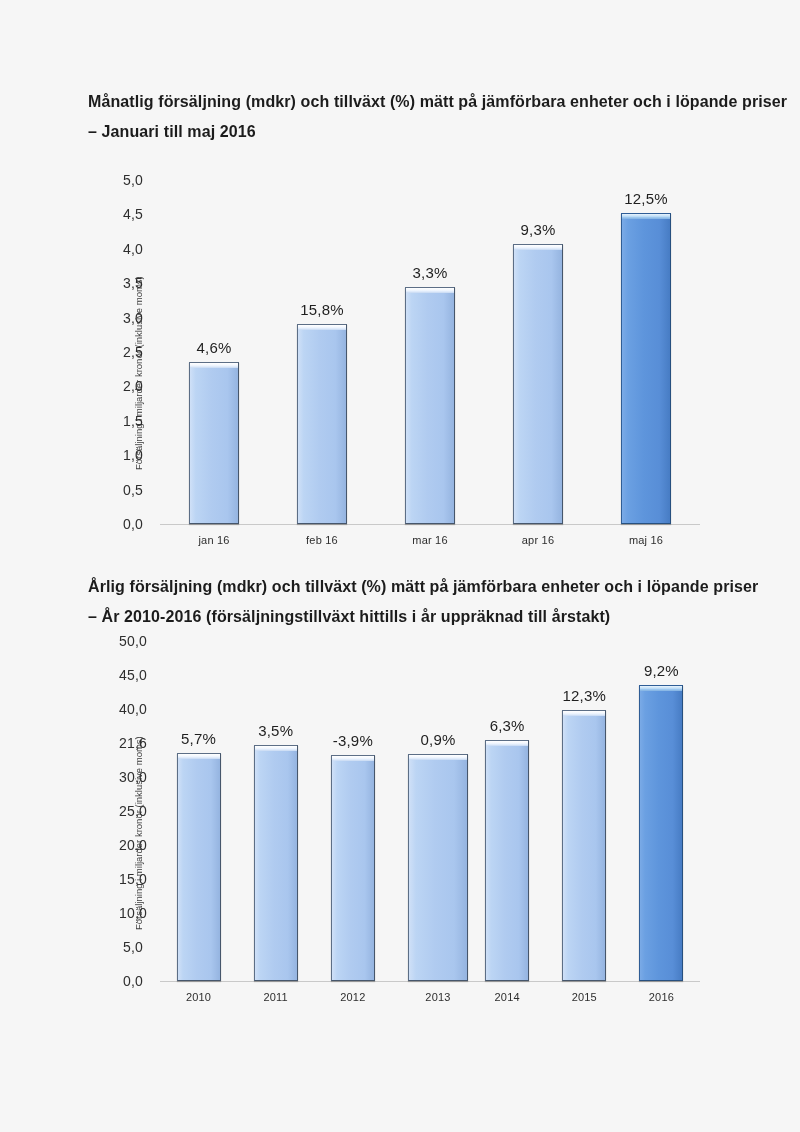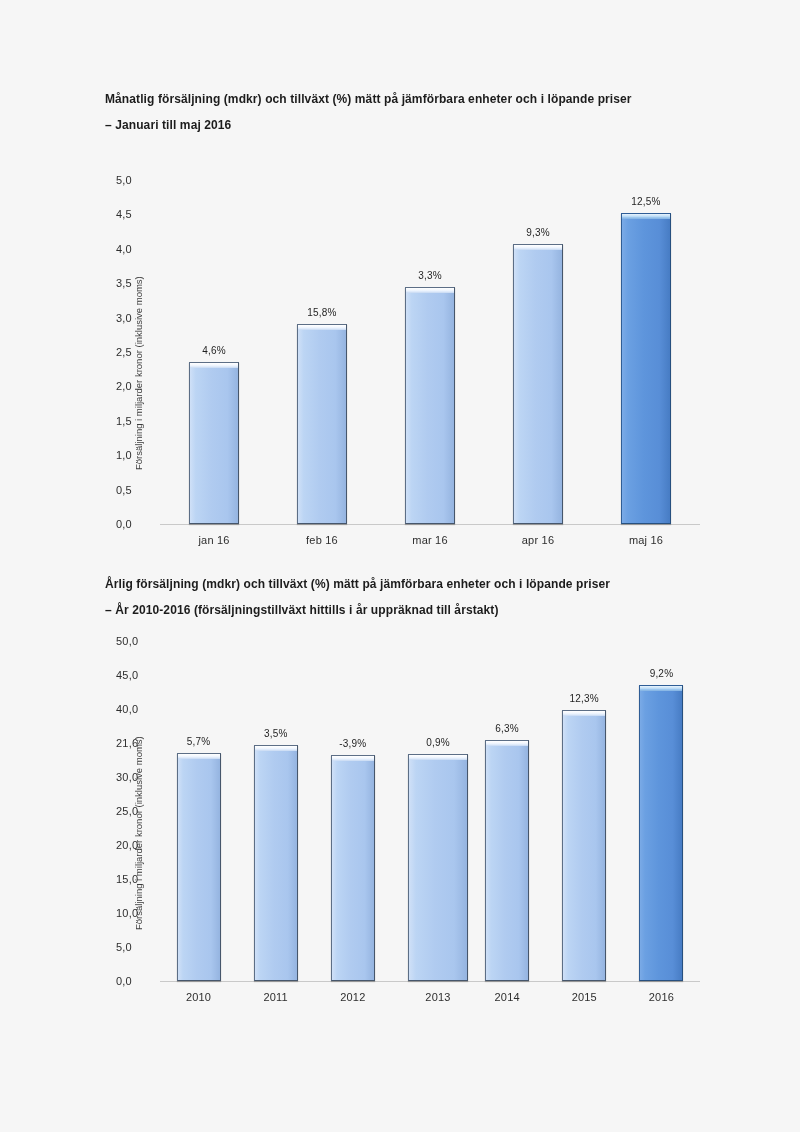--- a/index.html
+++ b/index.html
@@ -16,42 +16,42 @@
     position: relative;
   }
   .page {
     position: absolute;
     inset: 0;
     background: #f6f6f6;
   }
 
   
   .chart-block { position: absolute; left: 0; top: 0; width: 800px; }
-  .titles { position: absolute; left: 105px; font-size: 12px; font-weight: bold;
+  .titles { position: absolute; left: 88px; font-size: 16px; font-weight: bold;
             color: #1c1c1c; letter-spacing: .1px; line-height: 1.15; }
   .title-line1 { display: block; }
   .title-line2 { display: block; margin-top: 12px; }
 
   
   .chart { position: absolute; }
   .ylabel {
     position: absolute;
     font-size: 9.5px;
     color: #3a3a3a;
     white-space: nowrap;
     transform-origin: 0 0;
     transform: rotate(-90deg);
     font-family: "Liberation Sans", sans-serif;
   }
   .ytick {
     position: absolute;
     right: 16px;
-    font-size: 11px;
+    font-size: 14px;
     color: #2e2e2e;
-    text-align: left;
+    text-align: center;
     width: 34px;
     transform: translateY(-50%);
     letter-spacing: .2px;
   }
   .baseline {
     position: absolute;
     height: 1px;
     background: #c9c9c9;
   }
   .plot { position: absolute; }
@@ -91,21 +91,21 @@
   }
   .bar.accent .cap {
     background: linear-gradient(to bottom, #e8f3fd 0%, #bcdcf6 60%, #8dbcea 100%);
     border-bottom-color: #8ab8e6;
   }
 
   .datalabel {
     position: absolute;
     left: 50%;
     transform: translateX(-50%);
-    font-size: 10px;
+    font-size: 15px;
     color: #1f1f1f;
     white-space: nowrap;
     letter-spacing: .2px;
   }
   .xtick {
     position: absolute;
     left: 50%;
     transform: translateX(-50%);
     font-size: 11px;
     color: #2e2e2e;

